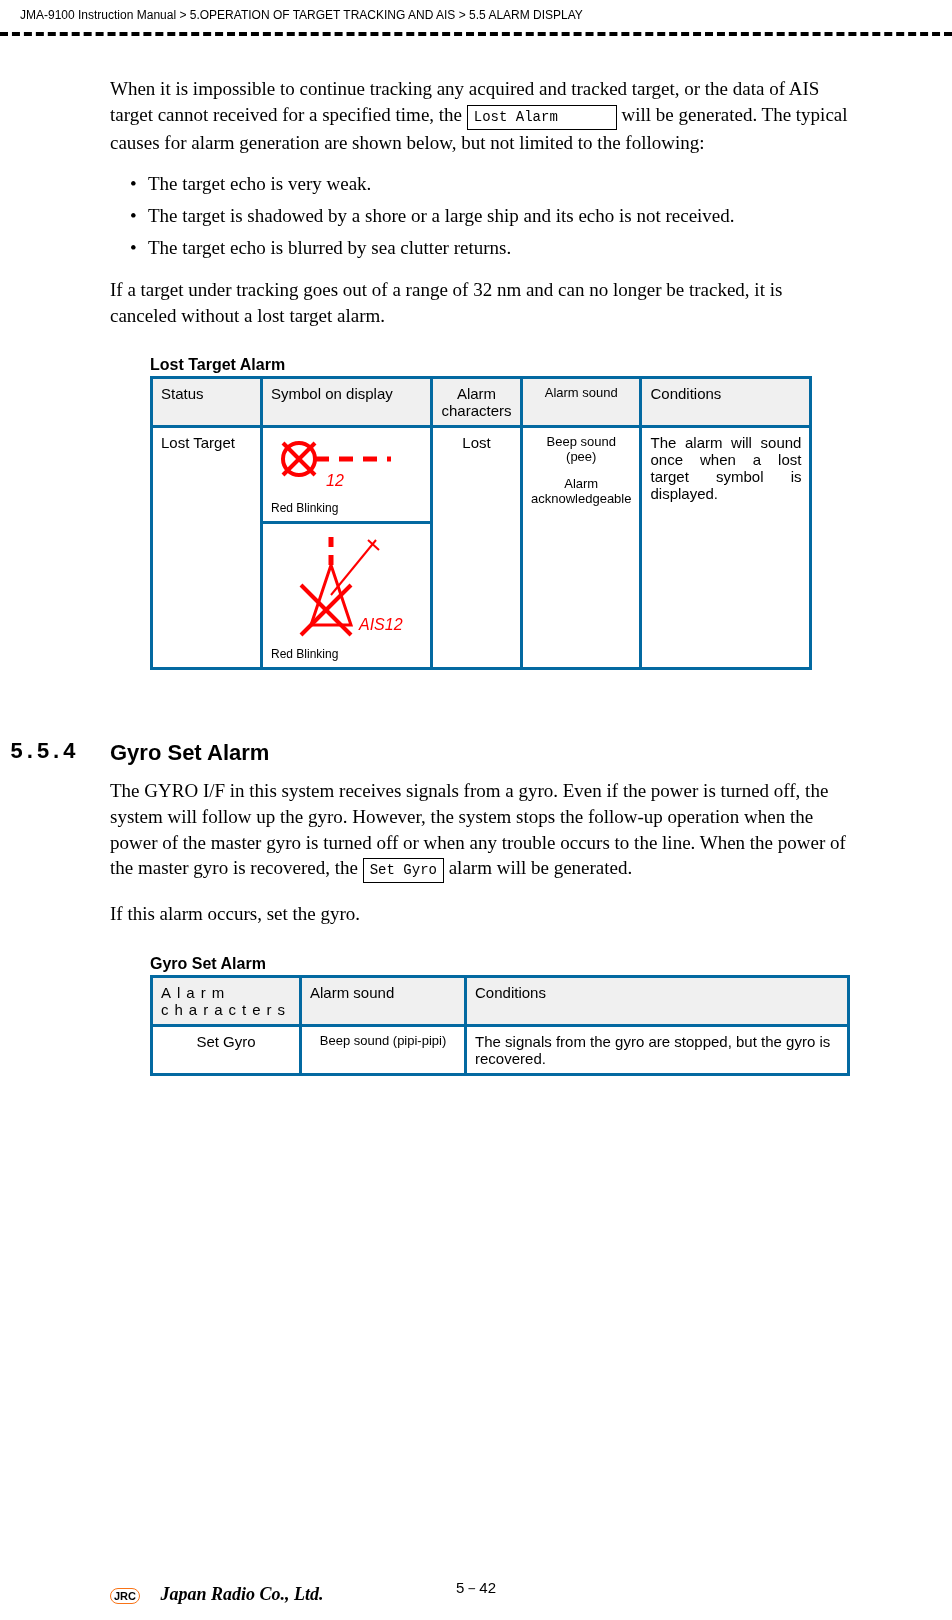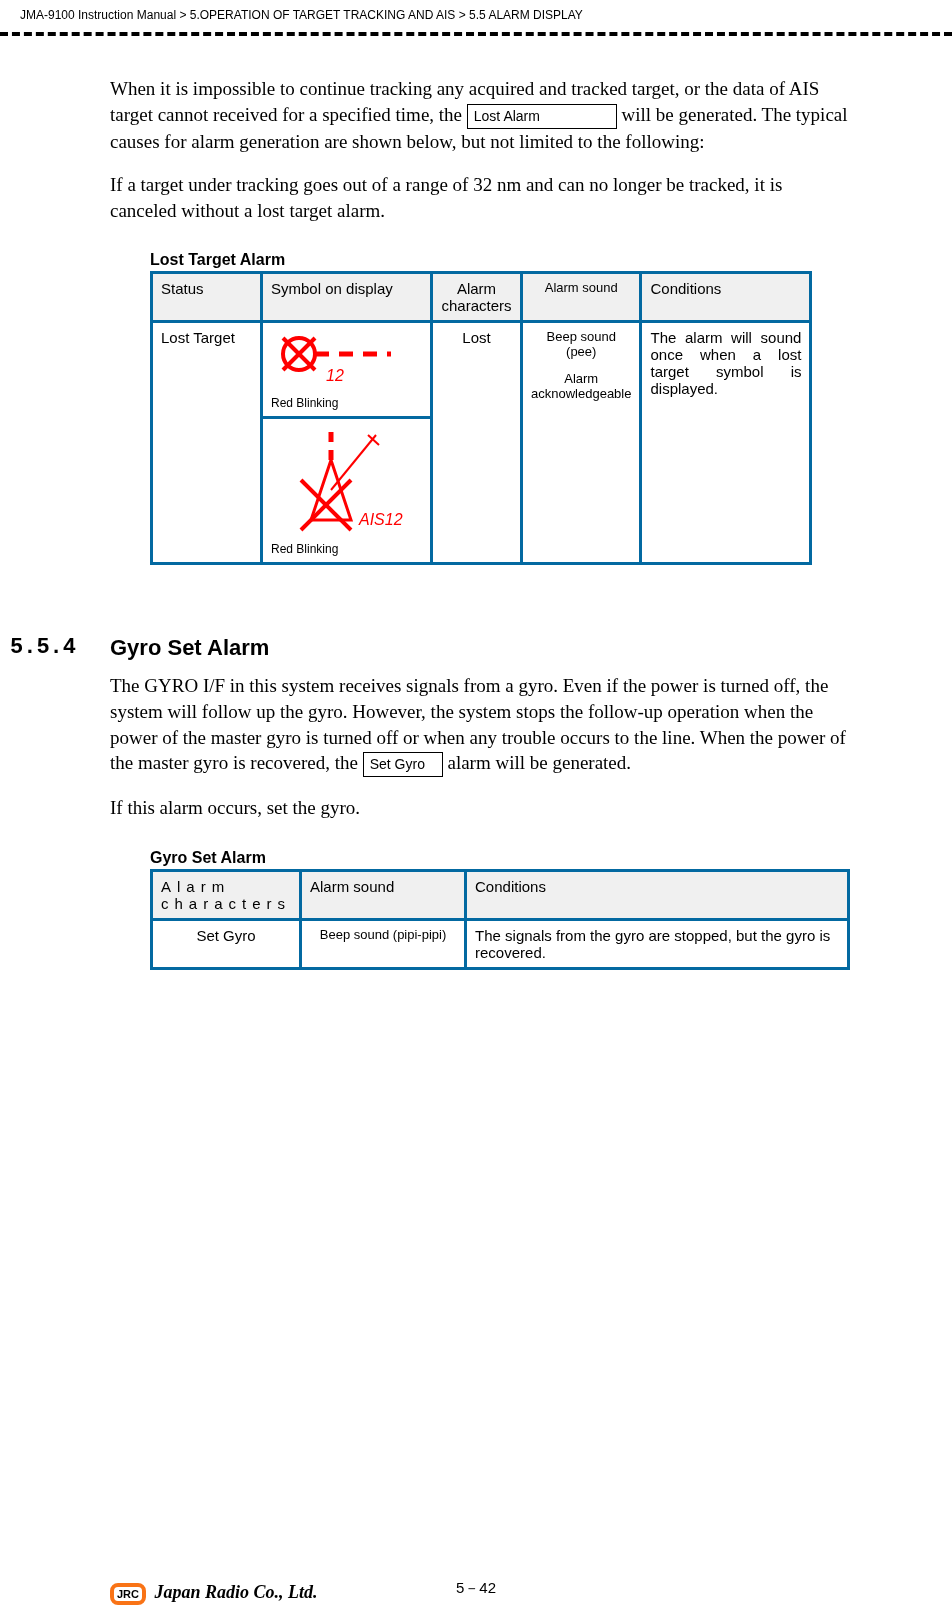--- a/index.html
+++ b/index.html
@@ -25,21 +25,21 @@
   .content {
     padding: 0 100px 0 110px;
   }
   .para {
     margin-bottom: 18px;
     line-height: 1.35;
   }
   .inline-box {
     display: inline-block;
     border: 1px solid #000;
-    font-family: Liberation Sans, sans-serif;
+    font-family: Liberation Mono, monospace;
     font-size: 14px;
     padding: 2px 6px;
     min-width: 150px;
     vertical-align: baseline;
   }
   .inline-box-sm {
     min-width: 80px;
   }
   ul.bullets {
     list-style: none;
@@ -103,27 +103,27 @@
     position: absolute;
     bottom: 15px;
     left: 110px;
     font-family: serif;
     font-style: italic;
     font-weight: bold;
     font-size: 18px;
   }
   .jrc-box {
     display: inline-block;
-    border: 4px solid #f97316;
+    border: 1px solid #f97316;
     border-radius: 8px;
     font-style: normal;
     font-family: Arial, sans-serif;
     font-size: 11px;
     padding: 1px 3px;
-    margin-right: 4px;
+    margin-right: 16px;
     vertical-align: middle;
   }
   .t2 th, .t2 td { }
   .t2 { width: 700px; }
   .t2 .c1 { width: 85px; text-align: center; letter-spacing: 3px;}
   .t2 .c1h { width: 85px; }
   .t2 .c2 { width: 165px; }
   .t2 .c3 { }
 </style>
 </head>
@@ -135,20 +135,25 @@
 <hr class="dashed-line">
 
 <div class="content">
 
   <p class="para">
     <span>When it is impossible to continue tracking any acquired and tracked target, or the data of AIS target cannot received for a specified time, the </span>
     <span class="inline-box">Lost Alarm</span>
     <span> will be generated. The typical causes for alarm generation are shown below, but not limited to the following:</span>
   </p>
 
+  <ul class="bullets">
+    <li>The target echo is very weak.</li>
+    <li>The target is shadowed by a shore or a large ship and its echo is not received.</li>
+    <li>The target echo is blurred by sea clutter returns.</li>
+  </ul>
 
   <p class="para">If a target under tracking goes out of a range of 32 nm and can no longer be tracked, it is canceled without a lost target alarm.</p>
 
   <div class="table-caption">Lost Target Alarm</div>
   <table>
     <tbody>
         <tr>
       <th style="width:110px">Status</th>
       <th class="symbol-cell">Symbol on display</th>
       <th class="alarm-col">Alarm characters</th>

